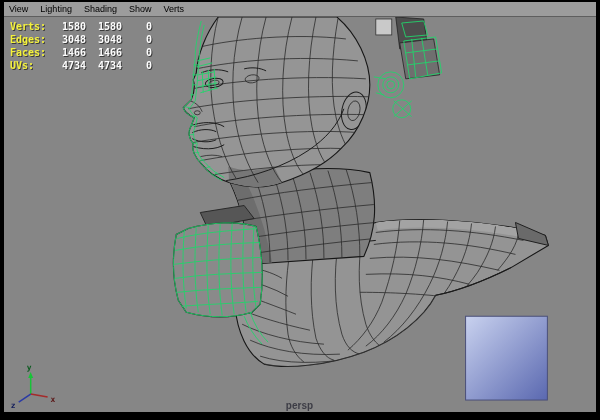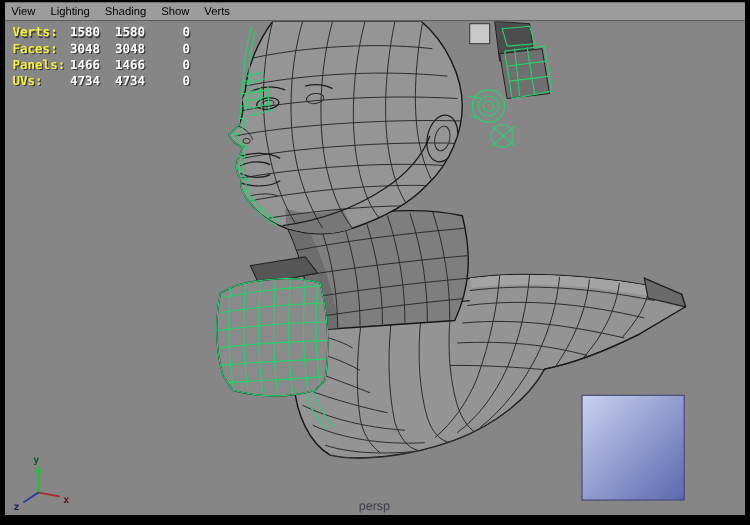--- a/index.html
+++ b/index.html
@@ -16,25 +16,25 @@
   }
   .menu-item{cursor:default;white-space:nowrap;}
   .viewport{position:relative;width:592px;height:395px;background:var(--viewport_bg,#868686);overflow:hidden;}
   .hud{
     position:absolute;left:6px;top:3px;z-index:5;
     font-family:"DejaVu Sans Mono", monospace;font-size:10px;font-weight:bold;
     text-shadow:1px 1px 0 #3a3a3a;line-height:13px;
   }
   .hud-row{display:flex;}
   .hud-label{width:46px;color:var(--hud_label,#f4f13c);}
-  .hud-v1,.hud-v2{width:36px;text-align:left;color:var(--hud_value,#fdfdfd);}
+  .hud-v1,.hud-v2{width:36px;text-align:center;color:var(--hud_value,#fdfdfd);}
   .hud-v3{width:24px;text-align:right;color:var(--hud_value,#fdfdfd);}
   .camera-label{
     position:absolute;bottom:1px;left:50%;transform:translateX(-52%);
-    font-size:10px;font-weight:normal;color:#3d3d46;z-index:5;text-align:center;
+    font-size:10px;font-weight:bold;color:#3d3d46;z-index:5;text-align:center;
   }
   svg{display:block;}
   .sil{stroke:#161616;stroke-width:1.1;}
   .wire{stroke:var(--wire,#2b2b2b);stroke-width:0.8;fill:none;}
   .wire2{stroke:#1c1c1c;stroke-width:1;fill:none;}
   .green-w{stroke:var(--selection_green,#23d36b);stroke-width:0.9;fill:none;}
   .axis-label{font-family:"DejaVu Sans Mono",monospace;font-size:8px;font-weight:bold;}
 </style>
 </head>
 <body>
@@ -53,27 +53,27 @@
     <div class="viewport">
 
       <div class="hud">
         <div class="hud-row">
           <span class="hud-label">Verts:</span>
           <span class="hud-v1">1580</span>
           <span class="hud-v2">1580</span>
           <span class="hud-v3">0</span>
         </div>
         <div class="hud-row">
-          <span class="hud-label">Faces:</span>
+          <span class="hud-label">Edges:</span>
           <span class="hud-v1">3048</span>
           <span class="hud-v2">3048</span>
           <span class="hud-v3">0</span>
         </div>
         <div class="hud-row">
-          <span class="hud-label">Panels:</span>
+          <span class="hud-label">Faces:</span>
           <span class="hud-v1">1466</span>
           <span class="hud-v2">1466</span>
           <span class="hud-v3">0</span>
         </div>
         <div class="hud-row">
           <span class="hud-label">UVs:</span>
           <span class="hud-v1">4734</span>
           <span class="hud-v2">4734</span>
           <span class="hud-v3">0</span>
         </div>

